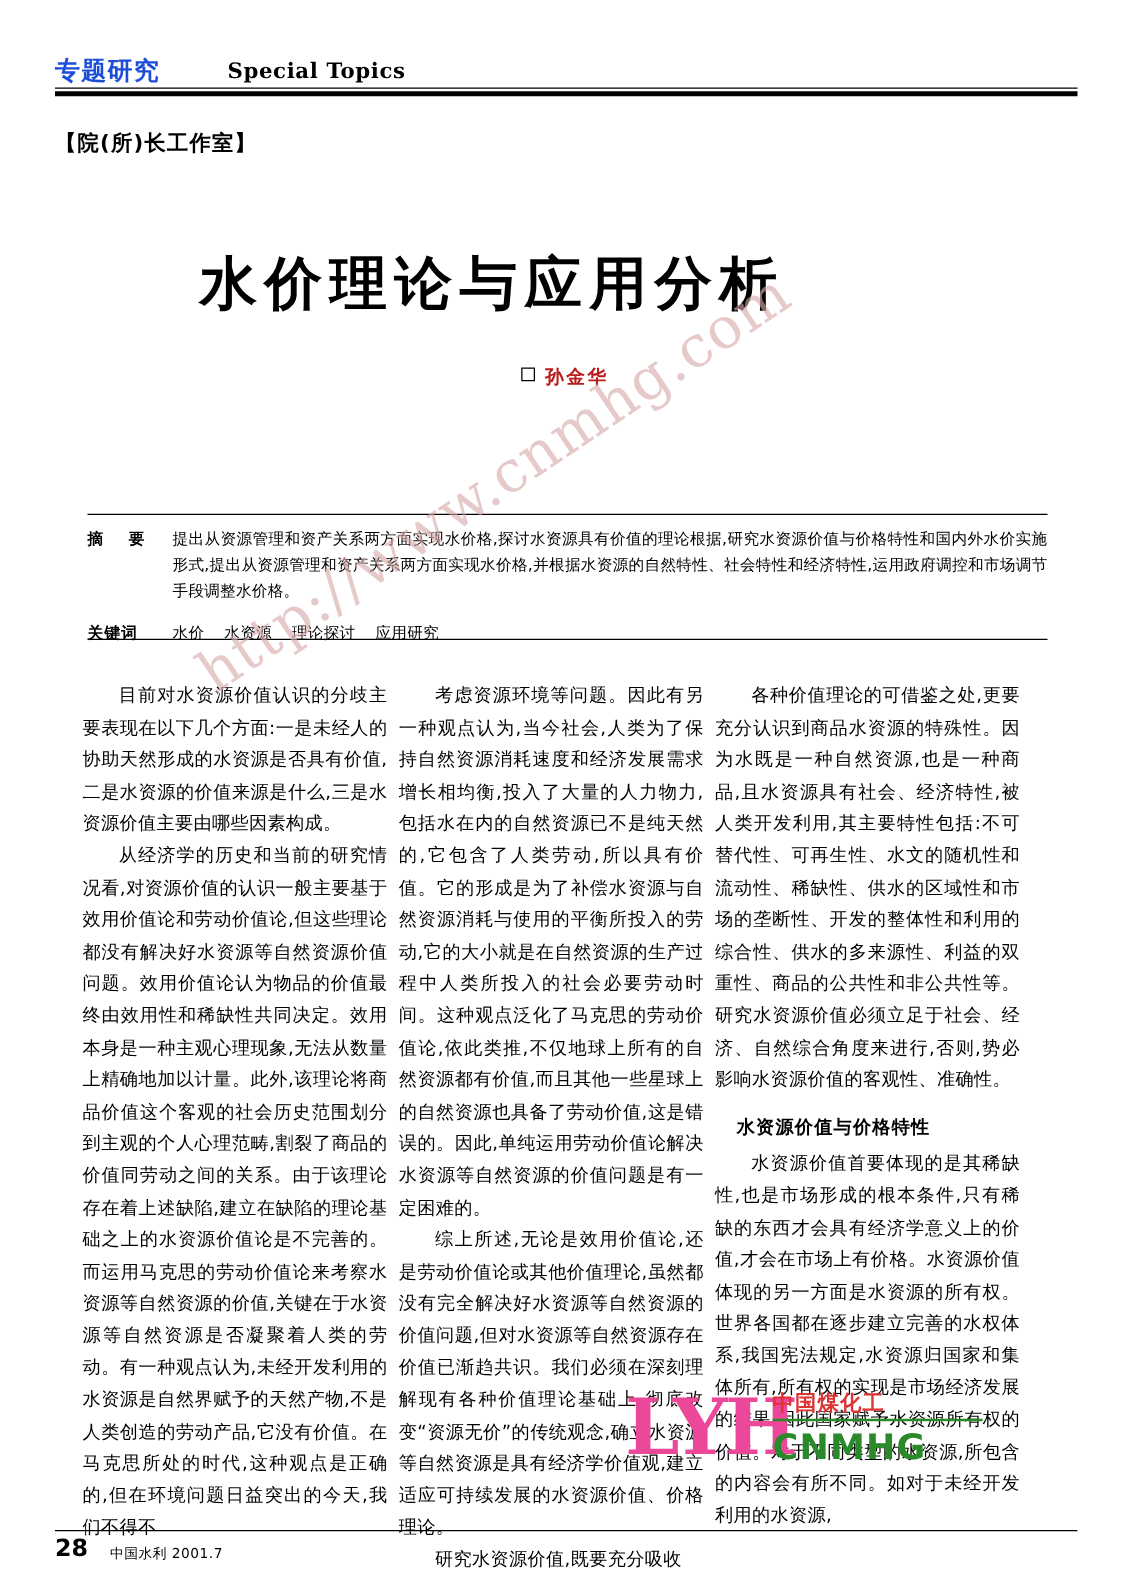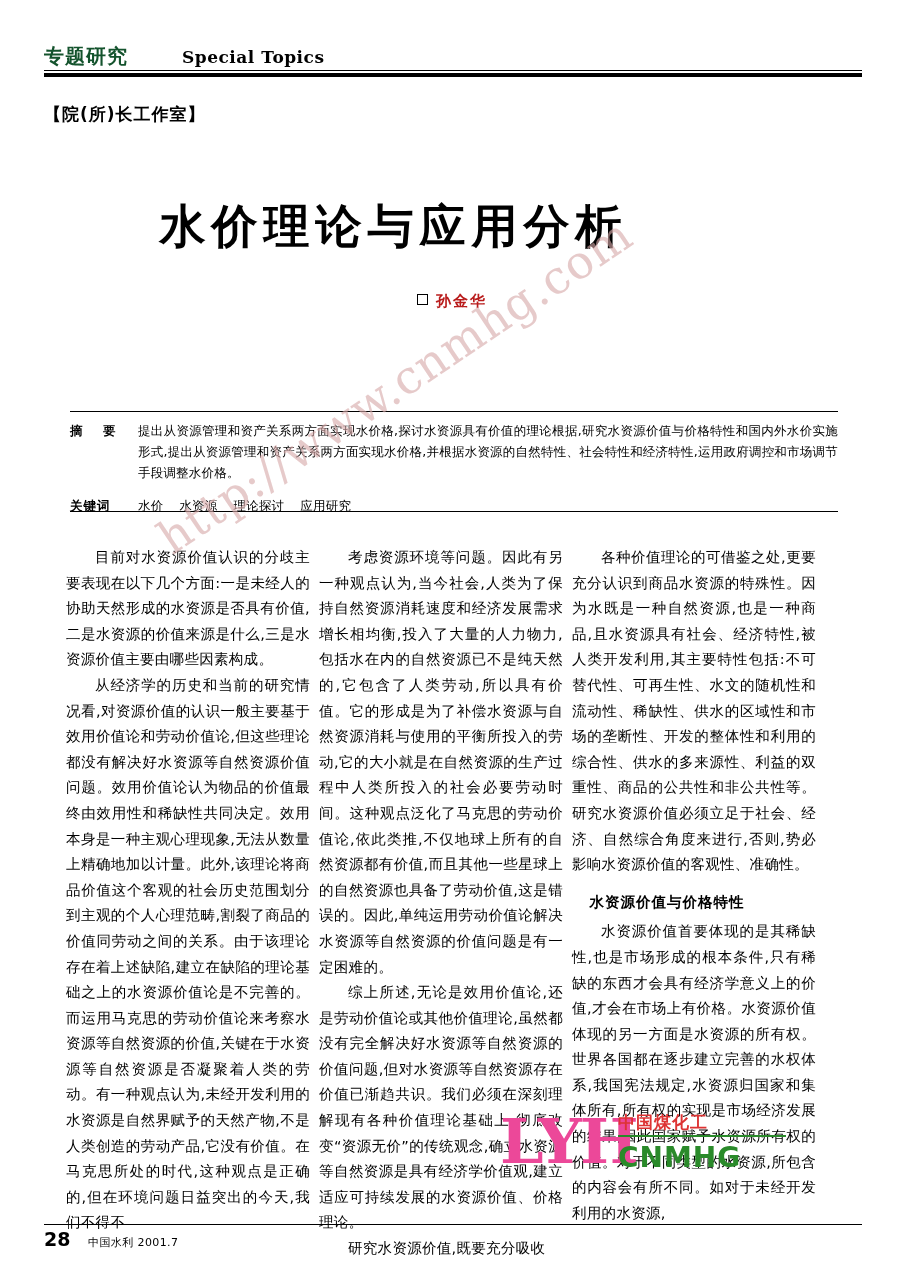--- a/index.html
+++ b/index.html
@@ -34,21 +34,21 @@
   }
   .header-cn {
     position: absolute;
     left: 0;
     top: 0;
     font-family: "DejaVu Sans", sans-serif;
     font-weight: bold;
     font-size: 20px;
     letter-spacing: 1px;
     line-height: 24px;
-    color: #14532d;
+    color: #1d4ed8;
   }
   .header-en {
     position: absolute;
     left: 138px;
     top: 3px;
     font-family: "DejaVu Serif", "Liberation Serif", serif;
     font-size: 17px;
     font-weight: 600;
     letter-spacing: 0.5px;
     color: #000;

